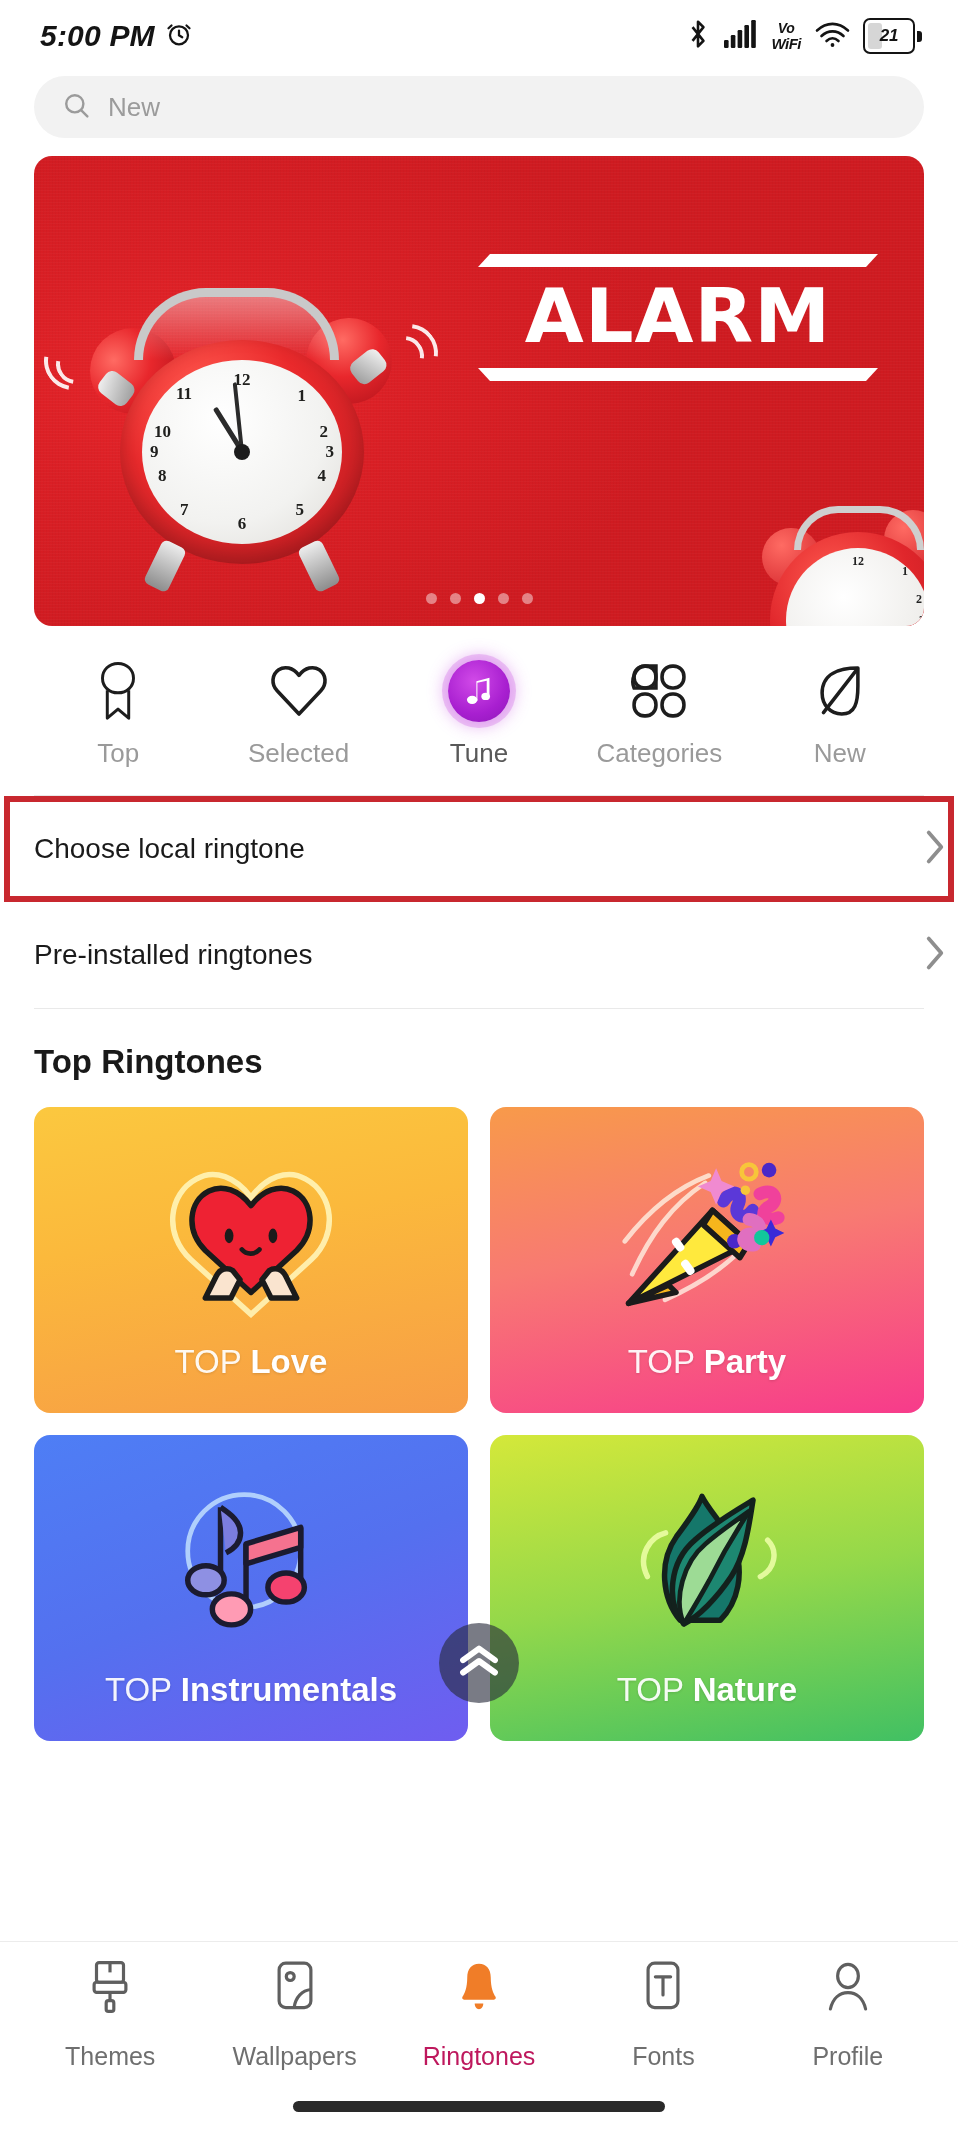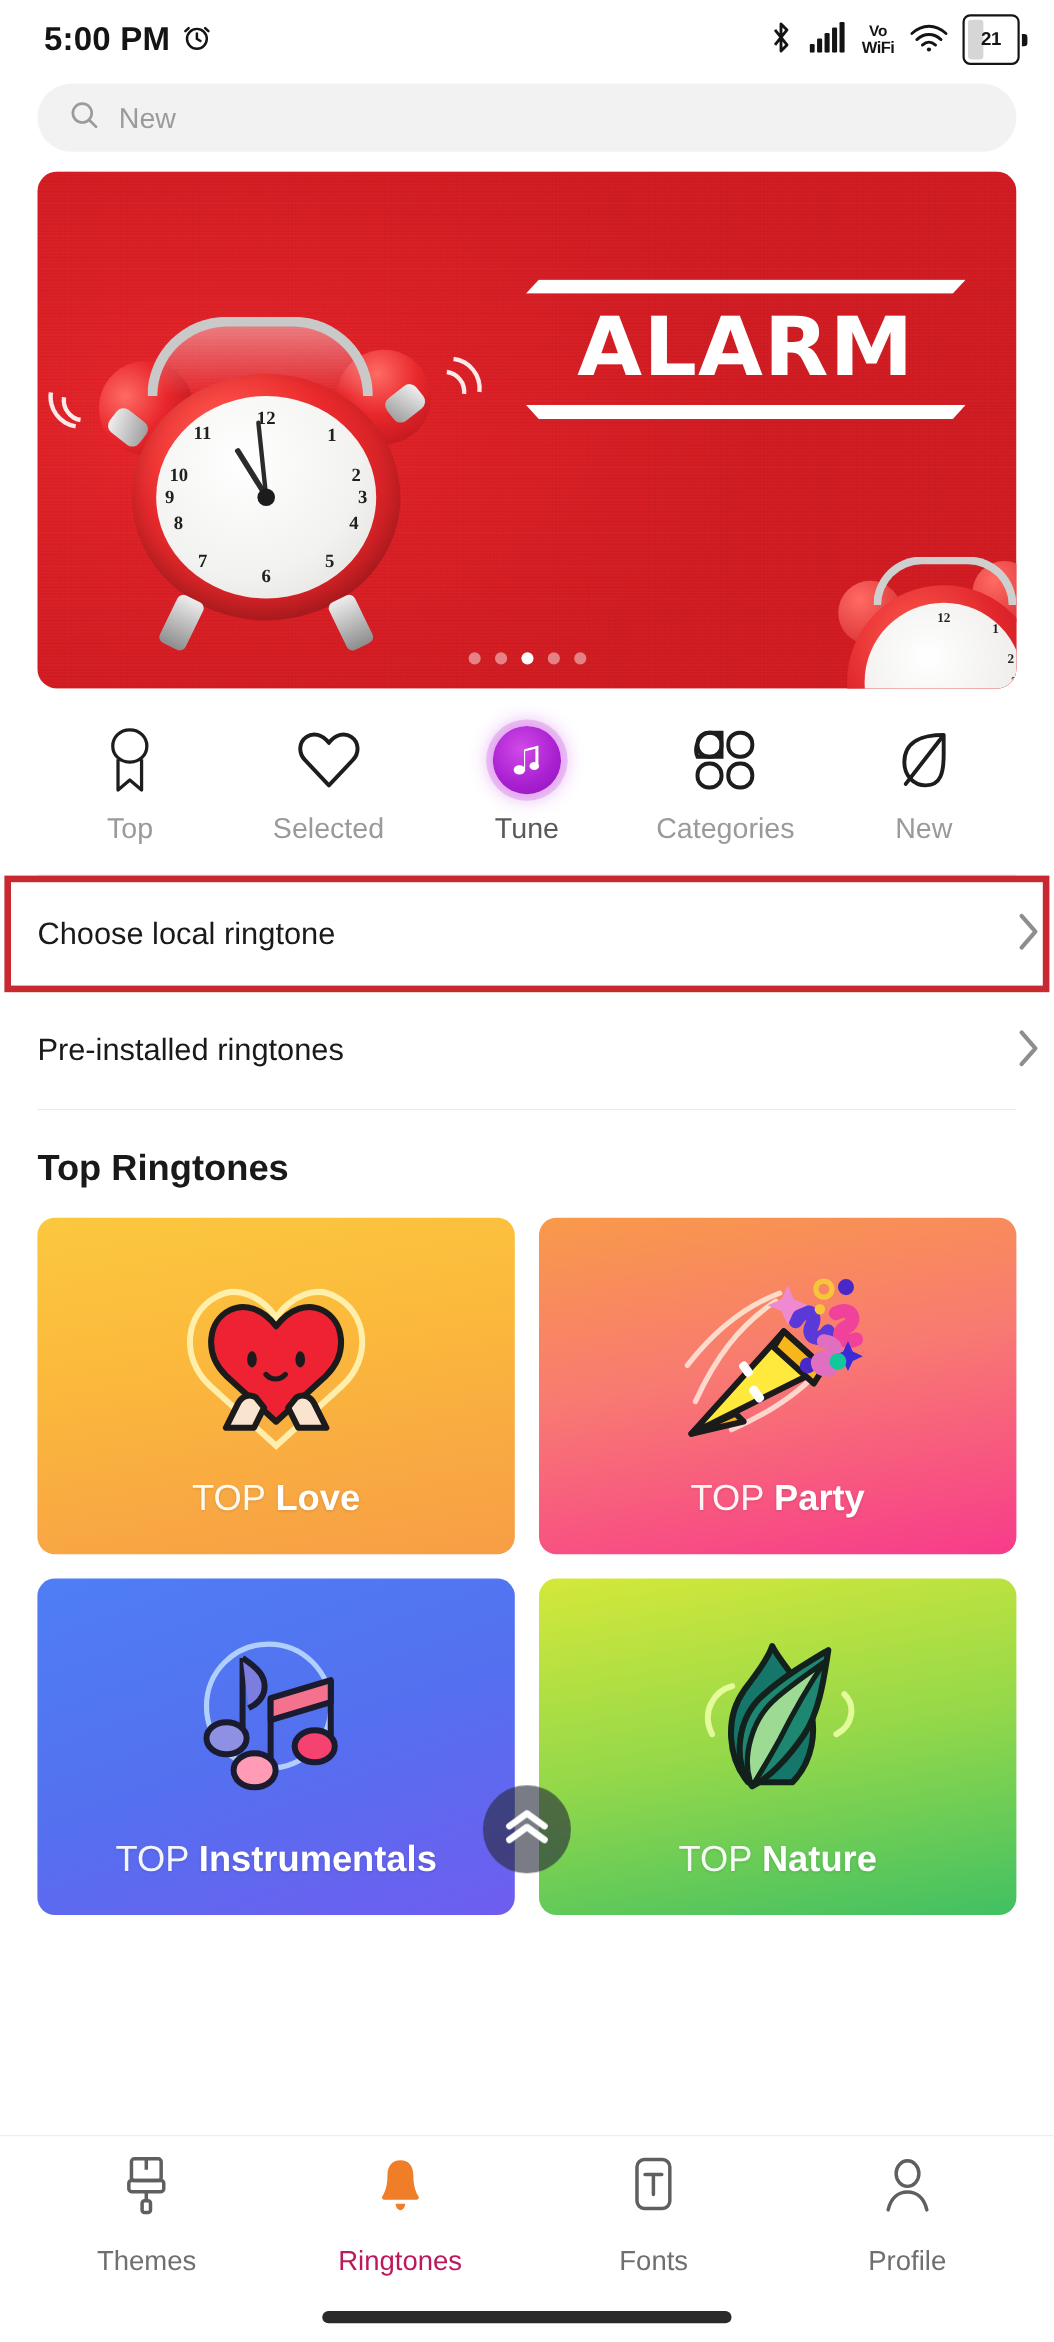--- a/index.html
+++ b/index.html
@@ -9,32 +9,33 @@
     background:#ffffff;
     color:#1a1a1a;
     overflow:hidden;
   }
   .phone { position:relative; width:958px; height:2129px; background:#fff; display:flex; flex-direction:column; }
 
   
   .statusbar {
     height:72px; flex:0 0 72px;
     display:flex; align-items:center; justify-content:space-between;
-    padding:0 24px 0 40px;
+    padding:0 36px 0 40px;
+    font-style:italic;
   }
   .sb-left { display:flex; align-items:center; gap:9px; }
   .sb-time { font-size:30px; font-weight:600; letter-spacing:.2px; color:#141414; }
   .sb-right { display:flex; align-items:center; gap:13px; }
   .sb-ico { display:block; }
   .vowifi { display:flex; flex-direction:column; align-items:center; line-height:1; font-weight:700; color:#141414; }
   .vowifi .vo { font-size:14px; letter-spacing:-.3px; }
   .vowifi .wf { font-size:15px; letter-spacing:-.5px; margin-top:1px; }
   .battery { position:relative; display:flex; align-items:center; }
   .batt-body {
-    width:52px; height:46px; border:2.5px solid #141414; border-radius:7px;
+    width:52px; height:36px; border:2.5px solid #141414; border-radius:7px;
     display:flex; align-items:center; justify-content:center; position:relative;
   }
   .batt-fill { position:absolute; left:3px; top:3px; bottom:3px; width:14px; background:#d6d6d6; border-radius:3px; }
   .batt-num { font-size:17px; font-weight:700; color:#141414; position:relative; z-index:2; letter-spacing:-.3px; }
   .batt-tip { width:5px; height:11px; background:#141414; border-radius:0 3px 3px 0; margin-left:2px; }
 
   
   .searchwrap { padding:4px 34px 18px 34px; }
   .searchbar {
     height:62px; background:#f2f2f2; border-radius:31px;
@@ -510,20 +511,30 @@
           <rect x="4.5" y="1.6" width="17" height="12.4" rx="1.6"></rect>
           <path d="M13 1.6v6.2"></path>
           <rect x="3" y="14" width="20" height="6.4" rx="1.6"></rect>
           <path d="M13 20.4v5.2"></path>
           <rect x="10.6" y="25.6" width="4.8" height="6.8" rx="1.4"></rect>
         </svg>
       </span>
       <span class="nav-lbl">Themes</span>
     </div>
 
+    <div class="nav">
+      <span class="nav-ico">
+        <svg width="42" height="54" viewBox="0 0 26 34" fill="none" stroke="#5f5f5f" stroke-width="2" stroke-linejoin="round">
+          <rect x="3" y="2" width="20" height="28" rx="4.2"></rect>
+          <circle cx="10" cy="10.4" r="2.5"></circle>
+          <path d="M23 18.6c-5.4.6-9.6 4.6-10.6 11.4"></path>
+        </svg>
+      </span>
+      <span class="nav-lbl">Wallpapers</span>
+    </div>
 
     <div class="nav active">
       <span class="nav-ico">
         <svg width="42" height="54" viewBox="0 0 26 34" fill="#f07d28">
           <path d="M13 2.4c4.7 0 7.4 3.4 7.4 8.6 0 6.4 1.6 10 3 12.2.5.8-.1 1.8-1 1.8H3.6c-.9 0-1.5-1-1-1.8 1.4-2.2 3-5.8 3-12.2 0-5.2 2.7-8.6 7.4-8.6Z"></path>
           <path d="M10.3 27.4h5.4c0 2-1.2 3.6-2.7 3.6s-2.7-1.6-2.7-3.6Z"></path>
         </svg>
       </span>
       <span class="nav-lbl">Ringtones</span>
     </div>

